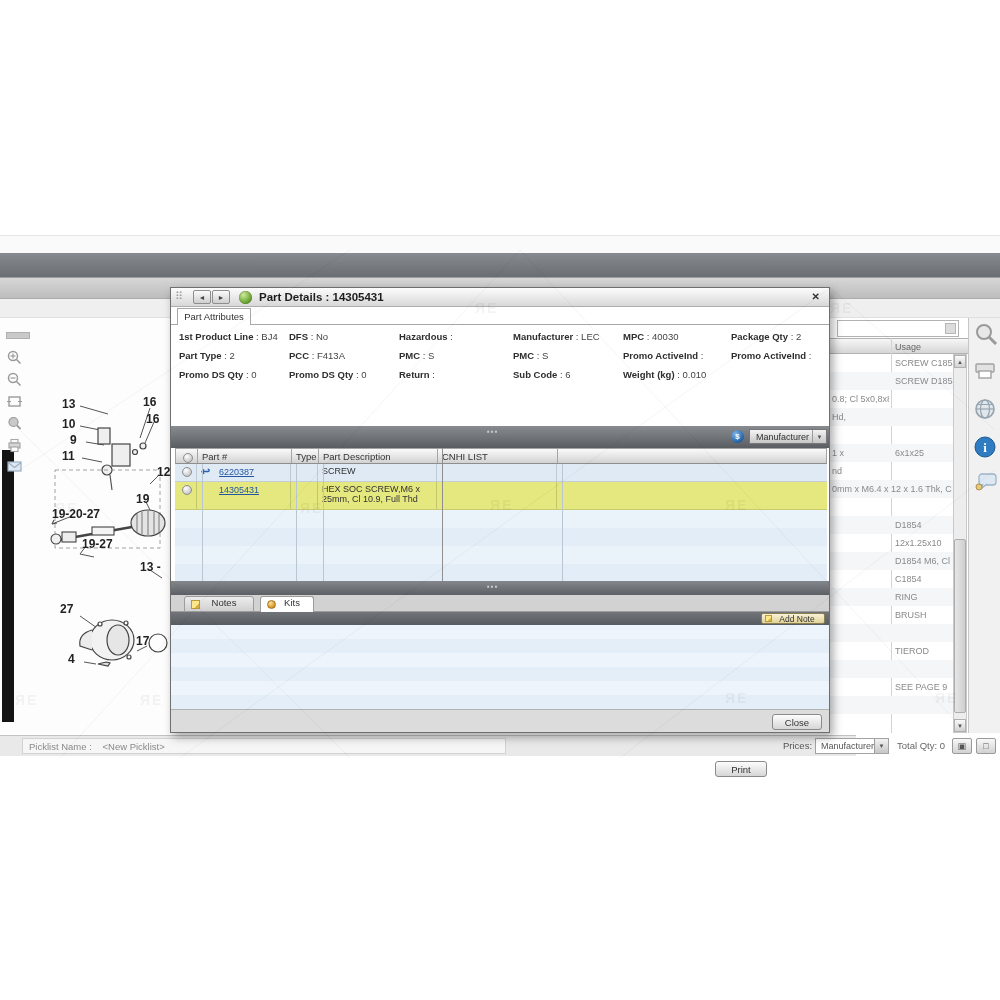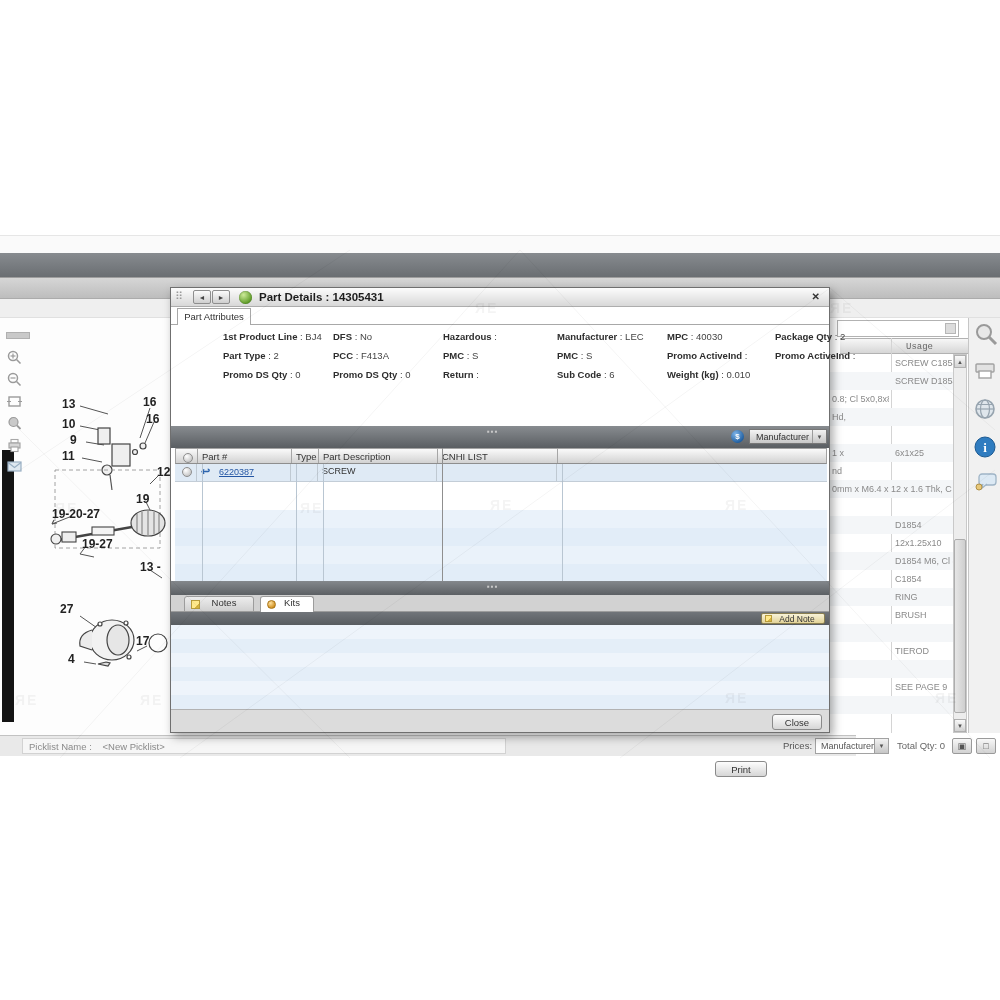--- a/index.html
+++ b/index.html
@@ -55,22 +55,22 @@
   .diagram{left:0;top:318px;width:170px;height:417px;background:#fdfdfd;z-index:1;padding-left:8px;}
   .diagram-edge{position:absolute;left:2px;top:132px;width:12px;height:272px;background:#141414;}
   .ltool{position:absolute;left:7px;cursor:pointer;}
   .lhandle{position:absolute;left:6px;top:14px;width:24px;height:7px;background:#c9c9c9;border:1px solid #b0b0b0;}
   .callout{position:absolute;font-size:12px;font-weight:bold;color:#222;white-space:nowrap;}
 
   
   .rpanel{left:828px;top:318px;width:140px;height:415px;background:#fff;border-left:1px solid #c2c2c2;z-index:1;}
   .rsearch{position:absolute;left:8px;top:2px;width:122px;height:17px;background:#fff;border:1px solid #b2b2b2;}
   .rsearch .ric{position:absolute;right:2px;top:2px;width:11px;height:11px;background:#dcdcdc;border:1px solid #b6b6b6;cursor:pointer;}
-  .usagehead{position:absolute;left:11px;top:20px;width:156px;height:16px;
-             background:linear-gradient(#f7f7f7,#d6d6d6);border-top:1px solid #b2b2b2;border-bottom:1px solid #b2b2b2;font-family:Liberation Mono, monospace;}
+  .usagehead{position:absolute;left:0;top:20px;width:156px;height:16px;
+             background:linear-gradient(#f7f7f7,#d6d6d6);border-top:1px solid #b2b2b2;border-bottom:1px solid #b2b2b2;}
   .usagehead span{position:absolute;left:66px;top:3px;font-size:9px;color:#666;}
   .usagecolline{position:absolute;left:62px;top:20px;width:1px;height:395px;background:#d4d4d4;}
   .usagebody{position:absolute;left:0;top:36px;width:124px;height:379px;overflow:hidden;}
   .usage-row{position:relative;height:18px;font-size:9px;color:#8a8a8a;}
   .usage-row.alt{background:#f4f6f8;}
   .usage-row .frag{position:absolute;left:3px;top:4px;width:57px;white-space:nowrap;overflow:hidden;}
   .usage-row .uval{position:absolute;left:66px;top:4px;white-space:nowrap;}
   .usage-row .wide{position:absolute;left:3px;top:4px;width:120px;white-space:nowrap;overflow:hidden;}
   .rscroll{position:absolute;left:124px;top:36px;width:14px;height:379px;background:#ededed;border:1px solid #c9c9c9;}
   .rscroll .arrow{position:absolute;left:0;width:12px;height:13px;background:linear-gradient(#fafafa,#d2d2d2);
@@ -90,21 +90,21 @@
           background:linear-gradient(#fbfbfb,#cfcfcf);font-size:7px;color:#444;text-align:center;line-height:13px;cursor:pointer;}
   .greendot{position:absolute;left:68px;top:3px;width:13px;height:13px;border-radius:50%;
           background:radial-gradient(circle at 35% 30%,#cdeb9a,#5f9c28 70%,#3d6e15);box-shadow:inset 0 0 1px #2c5510;}
   .dlgtitle{position:absolute;left:88px;top:3px;font-size:11.5px;font-weight:bold;color:#1d1d1d;}
   .dlgclose{position:absolute;right:9px;top:3px;font-size:10px;font-weight:bold;color:#333;cursor:pointer;}
   .pa-tab{position:absolute;left:6px;top:20px;width:74px;height:17px;background:#fff;border:1px solid #a8a8a8;
           border-bottom:none;font-size:9.5px;color:#333;text-align:center;line-height:16px;z-index:2;cursor:pointer;}
   .pa-panel{position:absolute;left:0;top:36px;width:658px;height:102px;background:#fff;border-top:1px solid #a8a8a8;}
   .attr-col{position:absolute;top:6px;width:110px;}
   .attr-cell{height:19px;font-size:9.5px;color:#444;white-space:nowrap;}
-  .attr-cell b{color:#2e2e2e;margin-left:44px;}
+  .attr-cell b{color:#2e2e2e;}
 
   .split1{position:absolute;left:0;top:138px;width:658px;height:22px;background:linear-gradient(#888c90,#5a5e62);}
   .split2{position:absolute;left:0;top:293px;width:658px;height:14px;background:linear-gradient(#84888c,#5c6064);}
   .gripdots{position:absolute;left:316px;top:1px;font-size:8px;color:#c9c9c9;letter-spacing:1px;}
   .priceicon{position:absolute;left:560px;top:4px;width:13px;height:13px;border-radius:50%;
              background:radial-gradient(circle at 35% 30%,#7fb4e8,#1d5c9e 75%);color:#fff;font-size:8px;font-weight:bold;
              text-align:center;line-height:13px;}
   .manufdd{position:absolute;left:578px;top:3px;width:78px;height:15px;border:1px solid #777;
            background:linear-gradient(#f4f4f4,#c8c8c8);font-size:9px;color:#333;}
   .manufdd .val{position:absolute;left:6px;top:2px;}
@@ -509,20 +509,30 @@
           <div class="pcell w-sel"><span class="selcircle"></span></div>
           <div class="pcell w-part">
             <span class="replyicon">↩</span>
             <a class="partlink">6220387</a>
           </div>
           <div class="pcell w-type"></div>
           <div class="pcell w-desc">SCREW</div>
           <div class="pcell w-cnhi"></div>
           <div class="pcell w-fill"></div>
         </div>
+        <div class="prow yellow">
+          <div class="pcell w-sel"><span class="selcircle"></span></div>
+          <div class="pcell w-part">
+            <a class="partlink">14305431</a>
+          </div>
+          <div class="pcell w-type"></div>
+          <div class="pcell w-desc">HEX SOC SCREW,M6 x 25mm, Cl 10.9, Full Thd</div>
+          <div class="pcell w-cnhi"></div>
+          <div class="pcell w-fill"></div>
+        </div>
       </div>
     <div class="emptyrows"></div>
     <div class="colline" style="left:31px;"></div>
     <div class="colline" style="left:125px;"></div>
     <div class="colline" style="left:152px;"></div>
     <div class="colline dark" style="left:271px;"></div>
     <div class="colline" style="left:391px;"></div>
 
     <div class="split2">
       <span class="gripdots">▪▪▪</span>

